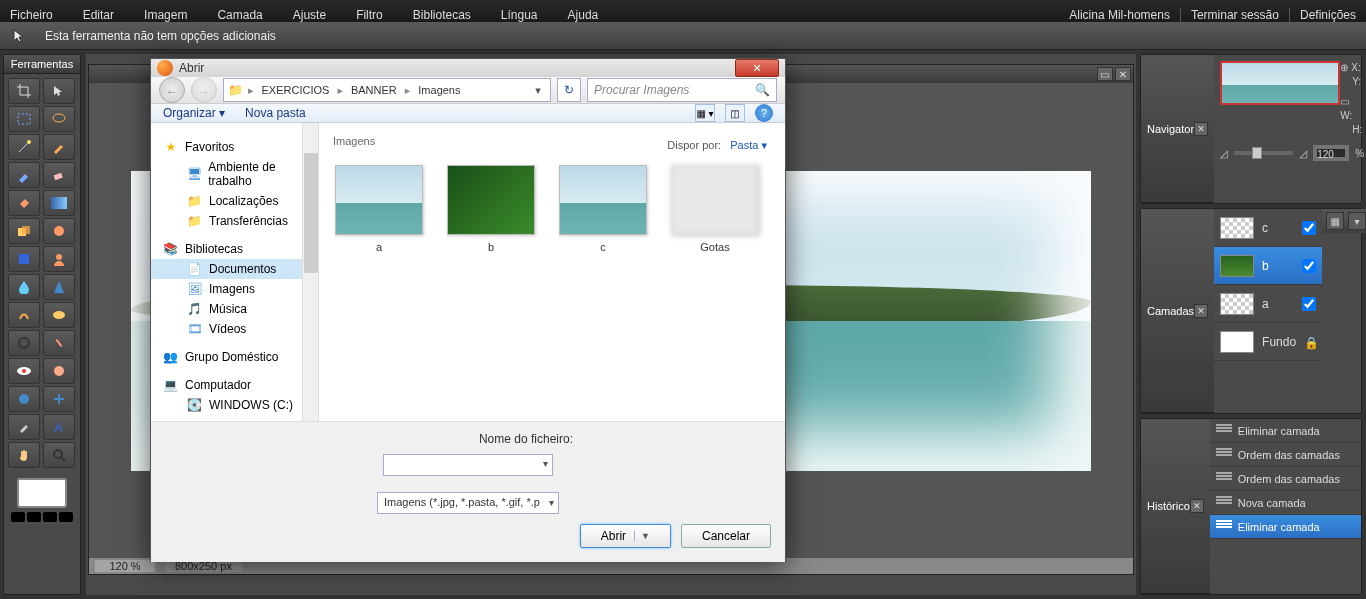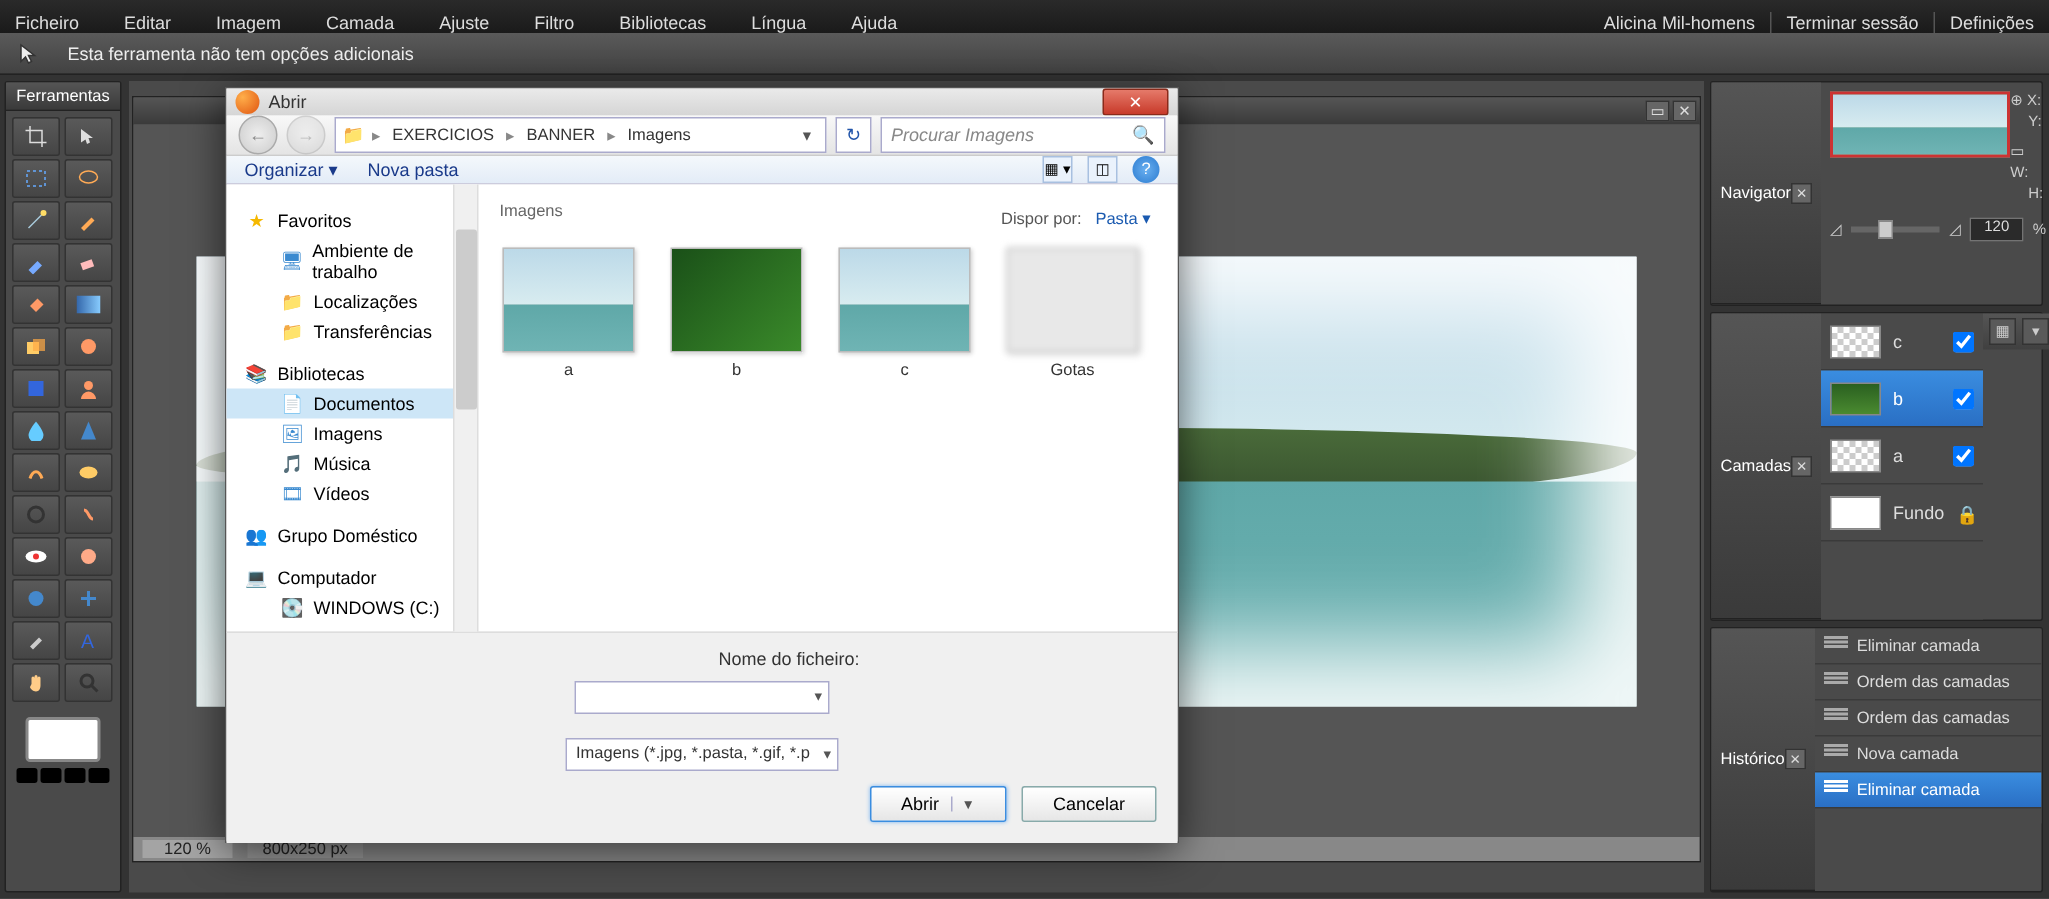--- a/index.html
+++ b/index.html
@@ -52,21 +52,21 @@
 .panel-close { width:14px; height:14px; background:#666; border:1px solid #333; font-size:9px; display:flex;align-items:center;justify-content:center;color:#ddd; cursor:pointer;}
 
 .navigator-body { padding:6px; color:#ccc; font-size:10px;}
 .nav-thumb { width:122px; height:44px; border:2px solid #c33; background:#8db09a; margin-bottom:6px; position:relative; overflow:hidden;}
 .nav-thumb .sky{height:55%;} .nav-thumb .sea{height:45%;}
 .nav-info { display:flex; justify-content:space-between; align-items:flex-start;}
 .nav-coords { font-size:10px; line-height:14px;}
 .nav-slider { display:flex; align-items:center; gap:6px; margin-top:8px;}
 .nav-slider .track { flex:1; height:4px; background:#666; position:relative;}
 .nav-slider .thumb { position:absolute; top:-4px; left:30%; width:10px; height:12px; background:#ccc; border:1px solid #888;}
-.nav-slider .zoom-val { width:36px; height:16px; background:#2a2a2a; border:1px solid #737373; text-align:center; color:#ddd;}
+.nav-slider .zoom-val { width:36px; height:16px; background:#2a2a2a; border:4px solid #737373; color:#ddd;}
 
 .layers-body { flex:1; background:#4a4a4a;}
 .layer-row { height:38px; display:flex; align-items:center; padding:2px 6px; gap:8px; border-bottom:1px solid #3a3a3a; color:#ddd; cursor:pointer;}
 .layer-row.selected { background:linear-gradient(#3a8de0,#2a6fc4); color:#fff;}
 .layer-thumb { width:34px; height:22px; background:#fff; border:1px solid #888;}
 .layer-thumb.green { background:linear-gradient(#2a6020,#4a8a30);}
 .layer-thumb.lake { background:linear-gradient(#a8d0e0 50%,#5a9aa0 50%);}
 .layer-thumb.checker { background: repeating-conic-gradient(#ccc 0 25%, #fff 0 50%) 0 0/8px 8px;}
 .layer-name { flex:1; font-size:12px;}
 .layer-check { width:14px; height:14px;}

